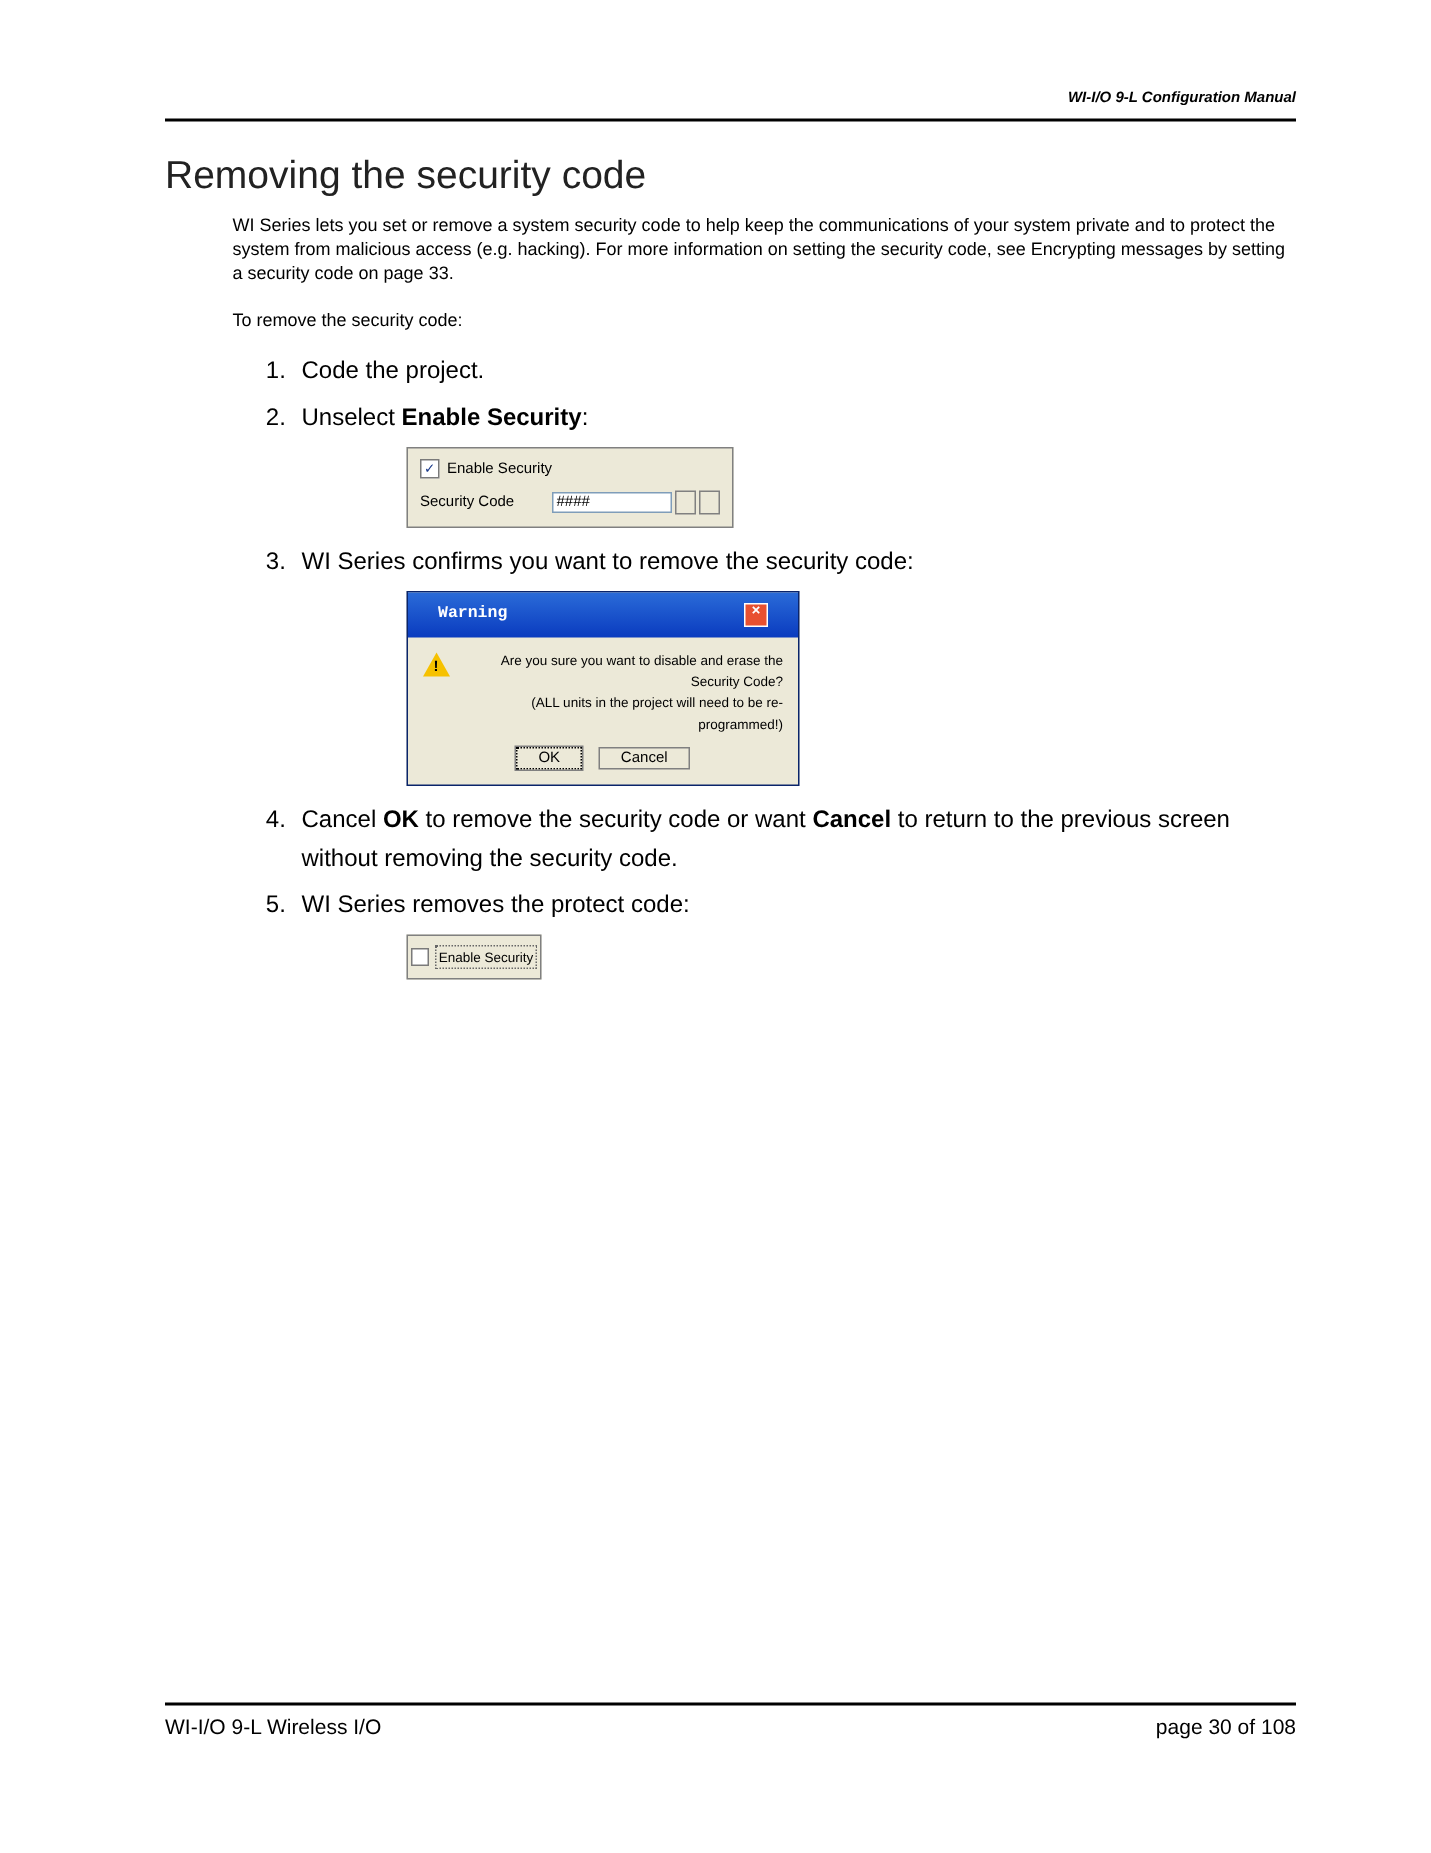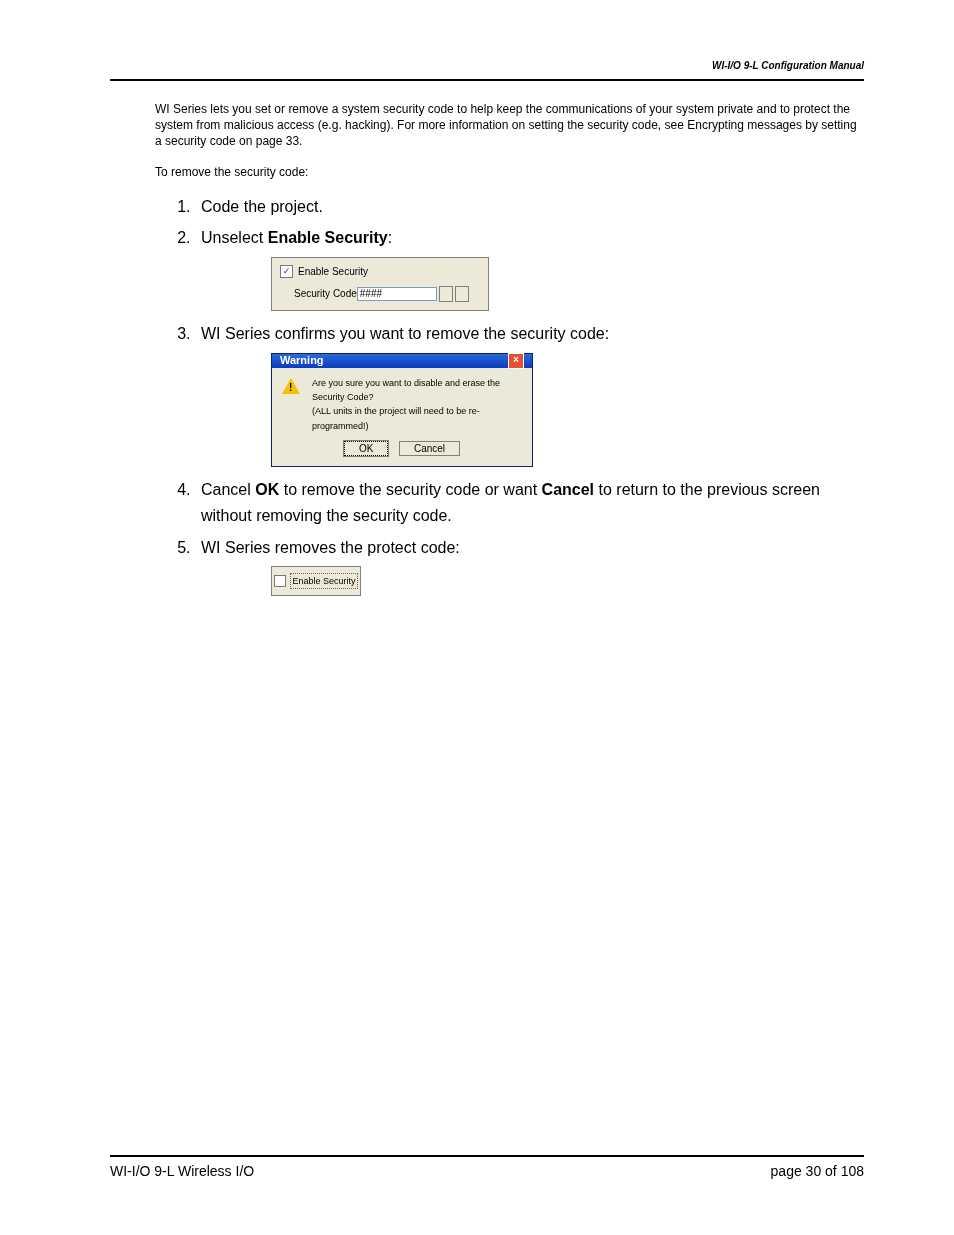--- a/index.html
+++ b/index.html
@@ -106,26 +106,27 @@
     width: 260px;
     border: 1px solid #0a246a;
     font-family: Tahoma, sans-serif;
     background: #ece9d8;
   }
   .dialog .titlebar {
     background: linear-gradient(to bottom, #2a6bd8, #0a3bbf);
     color: #fff;
     font-size: 11px;
     font-weight: bold;
-    padding: 2px 8px;
+    padding: 2px 20px;
     display: flex;
     justify-content: space-between;
     align-items: center;
-    height: 14px;
-    box-sizing: border-box;
+    height: 30px;
+    box-sizing: border-box;
+    font-family: Liberation Mono, monospace;
   }
   .dialog .closebtn {
     width: 14px; height: 14px;
     background: #e85030;
     border: 1px solid #fff;
     color: #fff;
     font-size: 10px;
     line-height: 11px;
     text-align: center;
     font-weight: bold;
@@ -133,20 +134,21 @@
   .dialog .dlg-body {
     padding: 8px 10px 10px 10px;
     font-size: 9px;
     color: #000;
   }
   .dialog .dlg-row {
     display: flex;
     align-items: flex-start;
     gap: 12px;
     margin-bottom: 8px;
+    text-align: right;
   }
   .warn-icon {
     width: 0; height: 0;
     border-left: 9px solid transparent;
     border-right: 9px solid transparent;
     border-bottom: 16px solid #f6c100;
     position: relative;
     flex: 0 0 auto;
     margin-top: 2px;
   }
@@ -196,57 +198,58 @@
   }
   .panel3 .lbl {
     border: 1px dotted #666;
     padding: 0 1px;
   }
   
   .footer {
     position: absolute;
     left: 110px;
     right: 90px;
-    bottom: 56px;
+    bottom: 76px;
   }
   .hr-bottom {
     border: none;
     border-top: 2px solid #000;
     margin: 0 0 6px 0;
   }
   .footer-row {
     display: flex;
     justify-content: space-between;
     font-size: 14px;
   }
 </style>
 </head>
 <body>
 
 <div class="page">
   <div class="header-right">WI-I/O 9-L Configuration Manual</div>
   <hr class="hr-top">
 
+  <h1 class="section-title">Removing the security code</h1>
 
   <p class="body-text">WI Series lets you set or remove a system security code to help keep the communications of your system private and to protect the system from malicious access (e.g. hacking). For more information on setting the security code, see Encrypting messages by setting a security code on page 33.</p>
 
   <p class="body-text">To remove the security code:</p>
 
   <ol class="steps">
     <li>Code the project.</li>
 
     <li>
       <span>Unselect </span><strong>Enable Security</strong><span>:</span>
       <div class="figure">
         <div class="panel1">
           <div class="row">
             <span class="chk">✓</span>
             <span>Enable Security</span>
           </div>
-          <div class="row" style="margin-left:14px;">
+          <div class="row" style="justify-content:space-between;">
             <span>Security Code</span>
             <span style="display:flex;align-items:center;">
               <input type="text" value="####" style="">
               <span class="small-btn"></span>
               <span class="small-btn"></span>
             </span>
           </div>
         </div>
       </div>
     </li>

